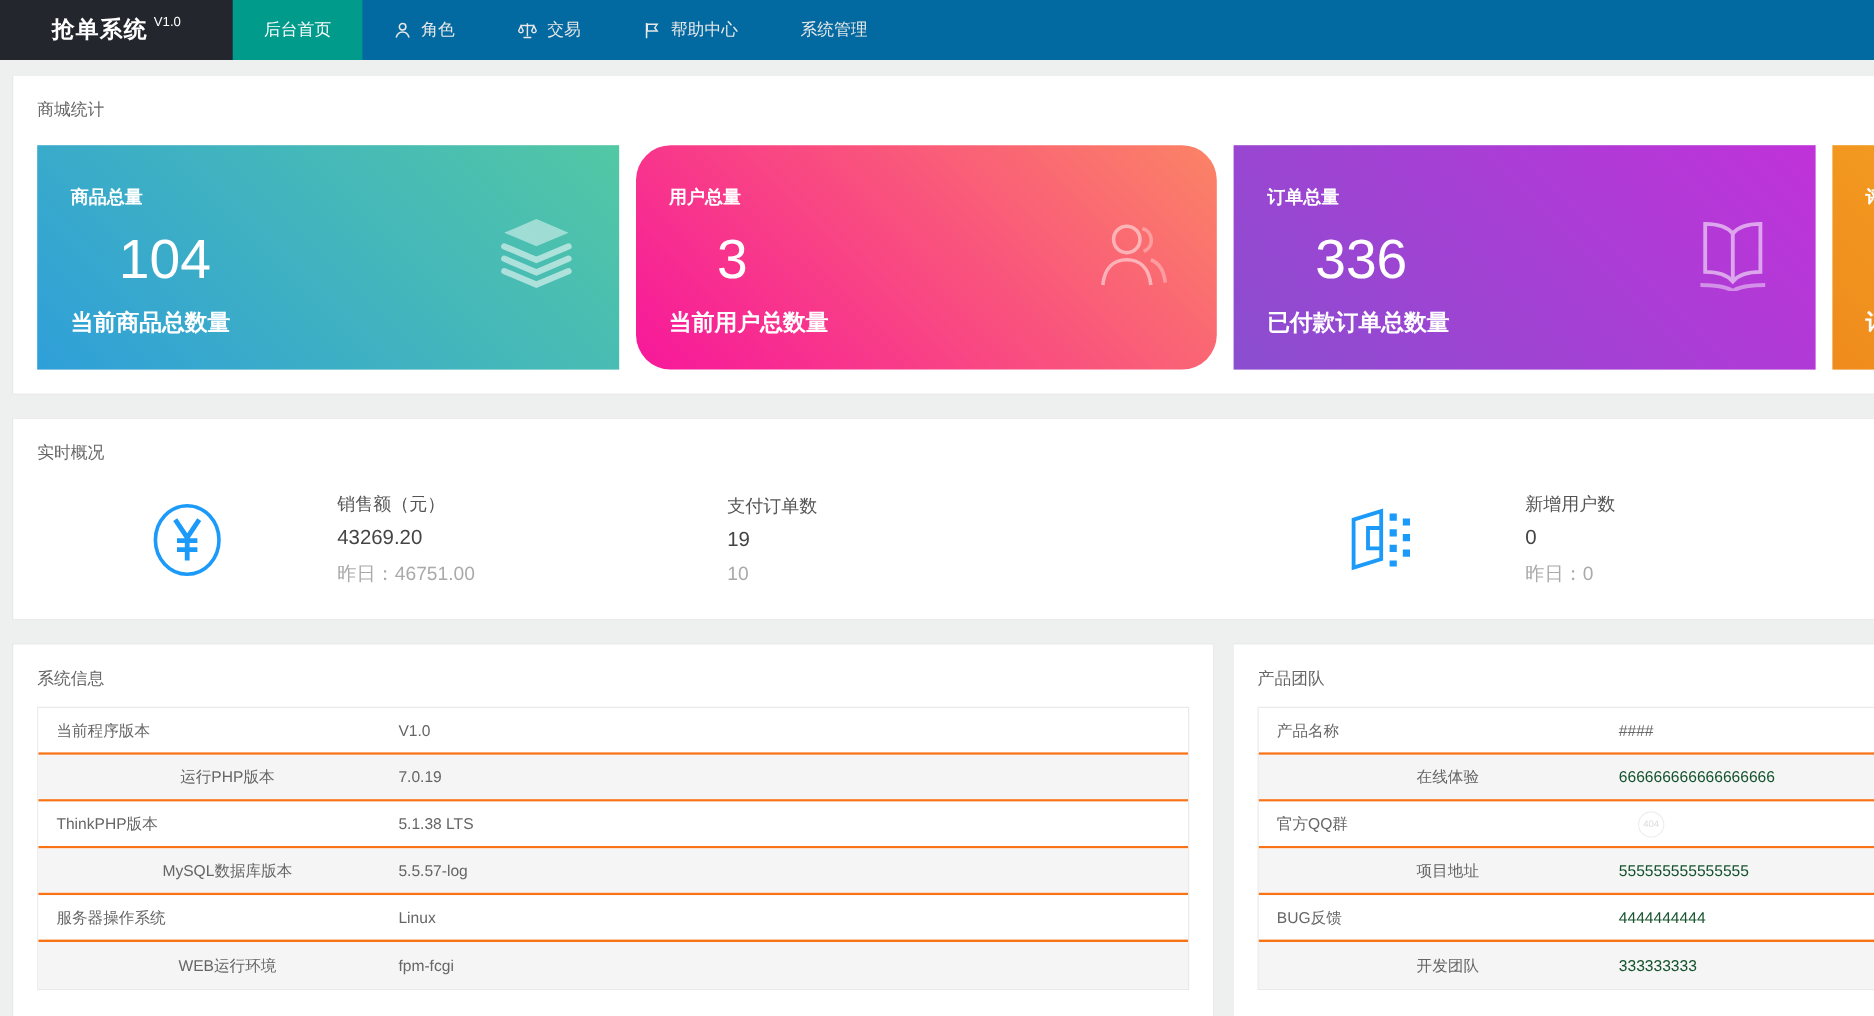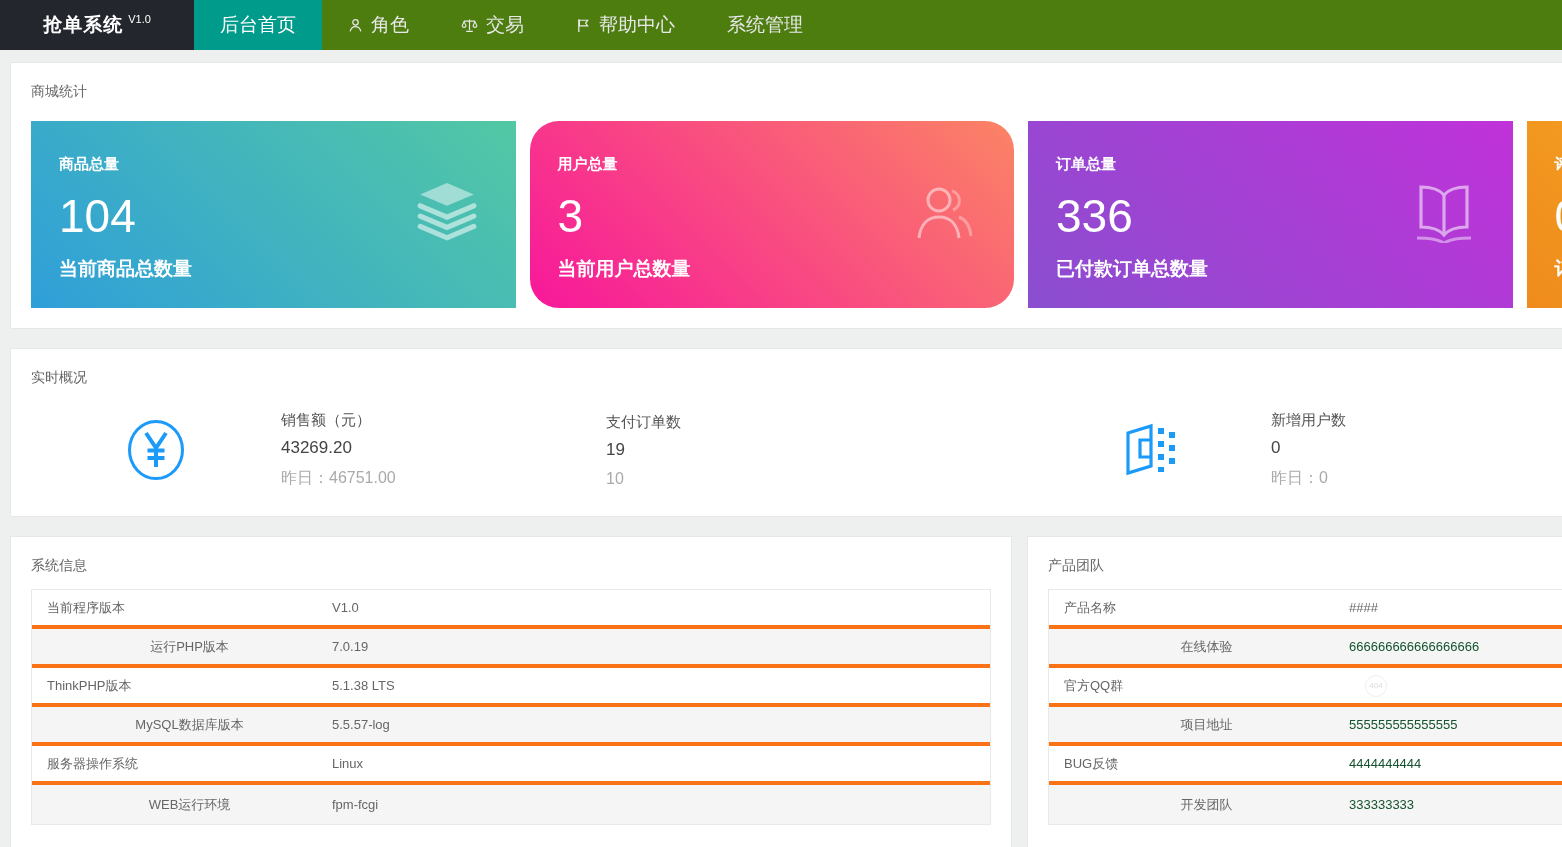--- a/index.html
+++ b/index.html
@@ -5,64 +5,64 @@
   * { margin:0; padding:0; box-sizing:border-box; }
   html,body { width:1562px; height:847px; }
   body {
     font-family:"Liberation Sans","DejaVu Sans",sans-serif;
     background:#eef0f0;
     overflow:hidden;
     position:relative;
   }
 
   
-  .navbar { height:50px; background:#4d7c0f; display:flex; align-items:stretch; }
+  .navbar { height:50px; background:#0369a1; display:flex; align-items:stretch; }
   .logo {
     width:194px; background:#23262d; color:#fff;
     display:flex; align-items:center; justify-content:center;
     font-size:19px; font-weight:bold; letter-spacing:1px; cursor:pointer;
   }
   .logo .ver { font-size:11px; font-weight:normal; margin-left:5px; transform:translateY(-6px); letter-spacing:0; }
   .nav-item {
     display:flex; align-items:center; gap:8px; padding:0 26px;
-    color:#e8e8e8; font-size:19px; cursor:pointer; white-space:nowrap;text-align:center;
+    color:#e8e8e8; font-size:14px; cursor:pointer; white-space:nowrap;text-align:center;
   }
   .nav-item.active { background:#019b8c; color:#fff; }
   .nav-item svg { display:block; }
 
   
   .page { width:2045px; padding:12px 10px 0 10px; }
   .panel { background:#fff; border:1px solid #e7e7e7; padding:20px; margin-bottom:19px; }
   .panel-wide { width:2022px; }
   .panel-title { font-size:14px; font-weight:normal; color:#666; line-height:17px; }
 
   
   .cards { display:flex; gap:14px; margin-top:21px; }
   .card { width:485px; height:187px; color:#fff; position:relative; padding:34px 28px; overflow:hidden; }
   .card .c-label { font-size:15px; font-weight:bold; }
-  .card .c-value { font-size:46px; line-height:52px; margin-top:16px; font-weight:400; }
+  .card .c-value { font-size:46px; line-height:52px; margin-top:16px; font-weight:400;margin-left:40px; }
   .card .c-sub { font-size:19px; font-weight:bold; margin-top:14px; }
   .card .c-icon { position:absolute; right:36px; top:50%; transform:translateY(-50%); opacity:.55; }
 
   
   .rt-row { display:flex; margin-top:18px; min-height:92px; align-items:center; }
   .rt-group { width:1000px; display:flex; align-items:center; }
   .rt-icon-box { width:250px; display:flex; justify-content:center; align-items:center; }
   .rt-stat { width:325px; }
   .rt-stat .label { font-size:15px; color:#555; }
   .rt-stat .value { font-size:17px; color:#444; margin-top:8px; }
   .rt-stat .sub { font-size:16px; color:#aaa; margin-top:10px; }
 
   
   .bottom-row { display:flex; gap:15px; }
   .panel-half { width:1002px; margin-bottom:0; min-height:320px; }
   .info-table { margin-top:15px; border:1px solid #e9e9e9; }
   .info-row {
     display:flex; height:39px; align-items:center;
-    border-bottom:4px solid #f97316; font-size:13px; color:#666;
+    border-bottom:2px solid #f97316; font-size:13px; color:#666;
     background:#fff; padding-left:15px;
   }
   .info-row:last-child { border-bottom:none; }
   .info-row.alt { background:#f5f5f5;text-align:center; }
   .info-row .k { width:285px; flex:none; }
   .val-link { color:#14532d; text-decoration:none; cursor:pointer; }
   .img404 {
     width:22px; height:22px; border-radius:50%; border:1px solid #eee;
     color:#ddd; font-size:8px; display:flex; align-items:center; justify-content:center;margin-left:16px;
   }

